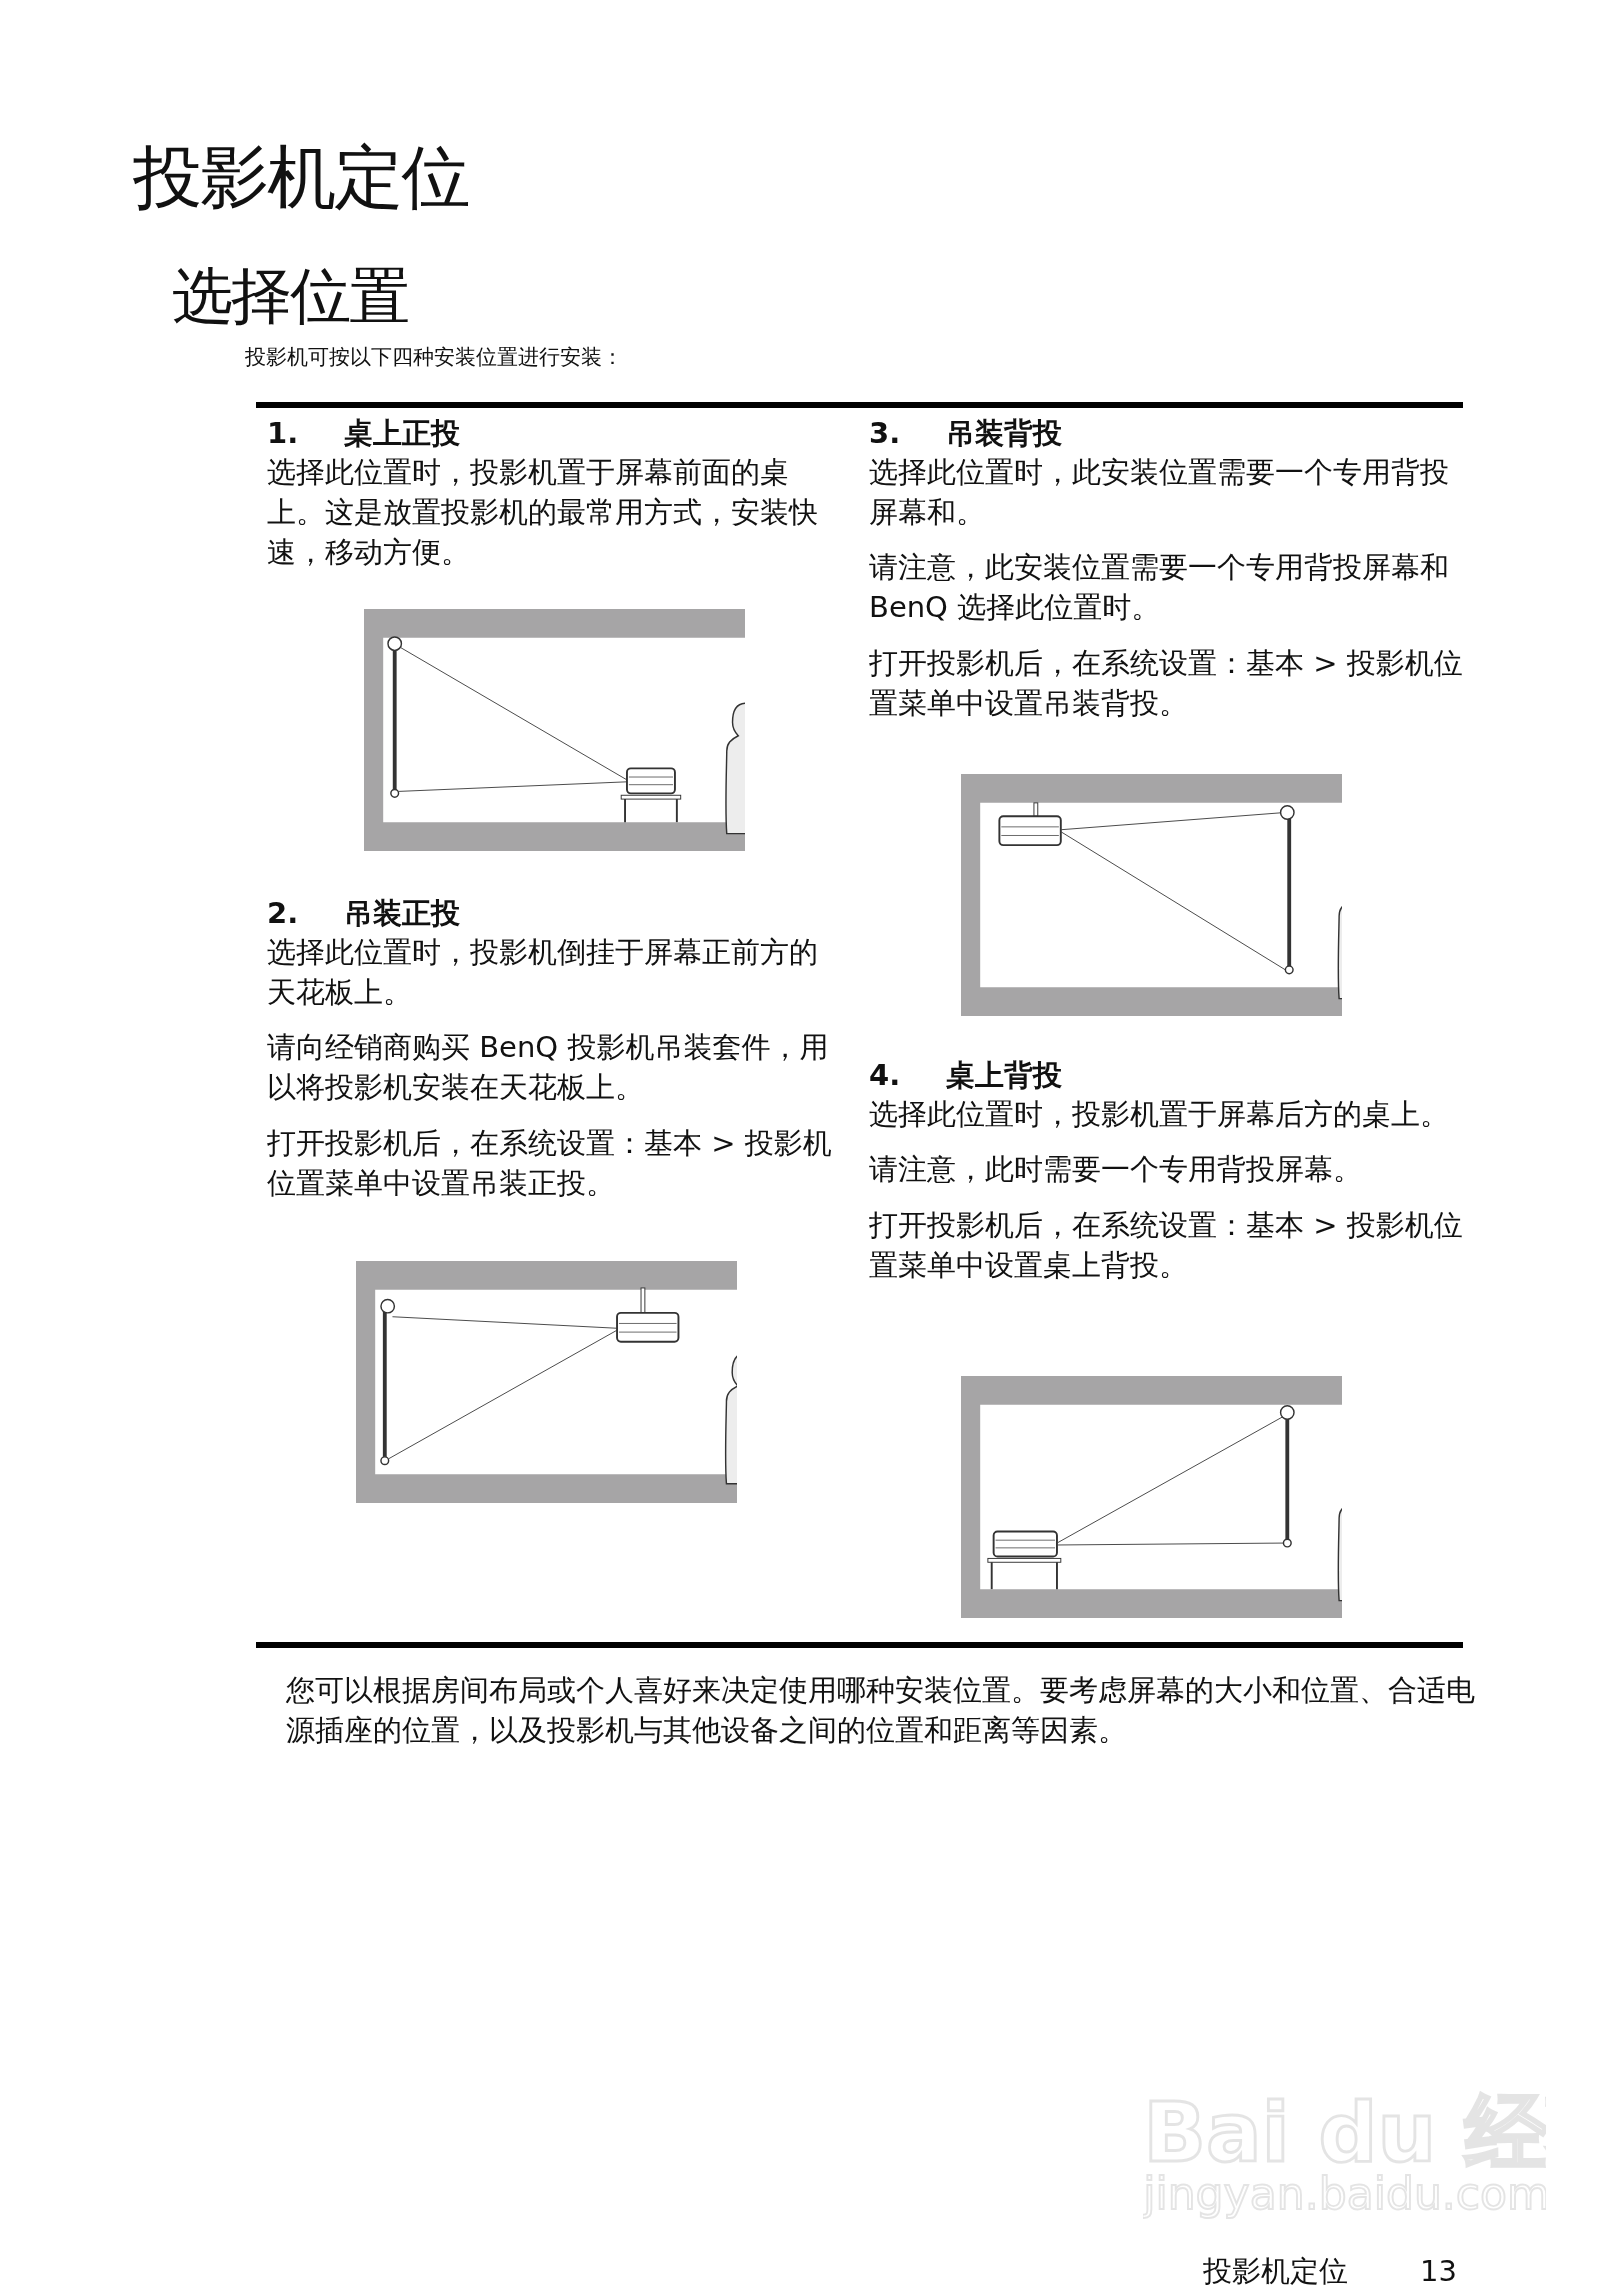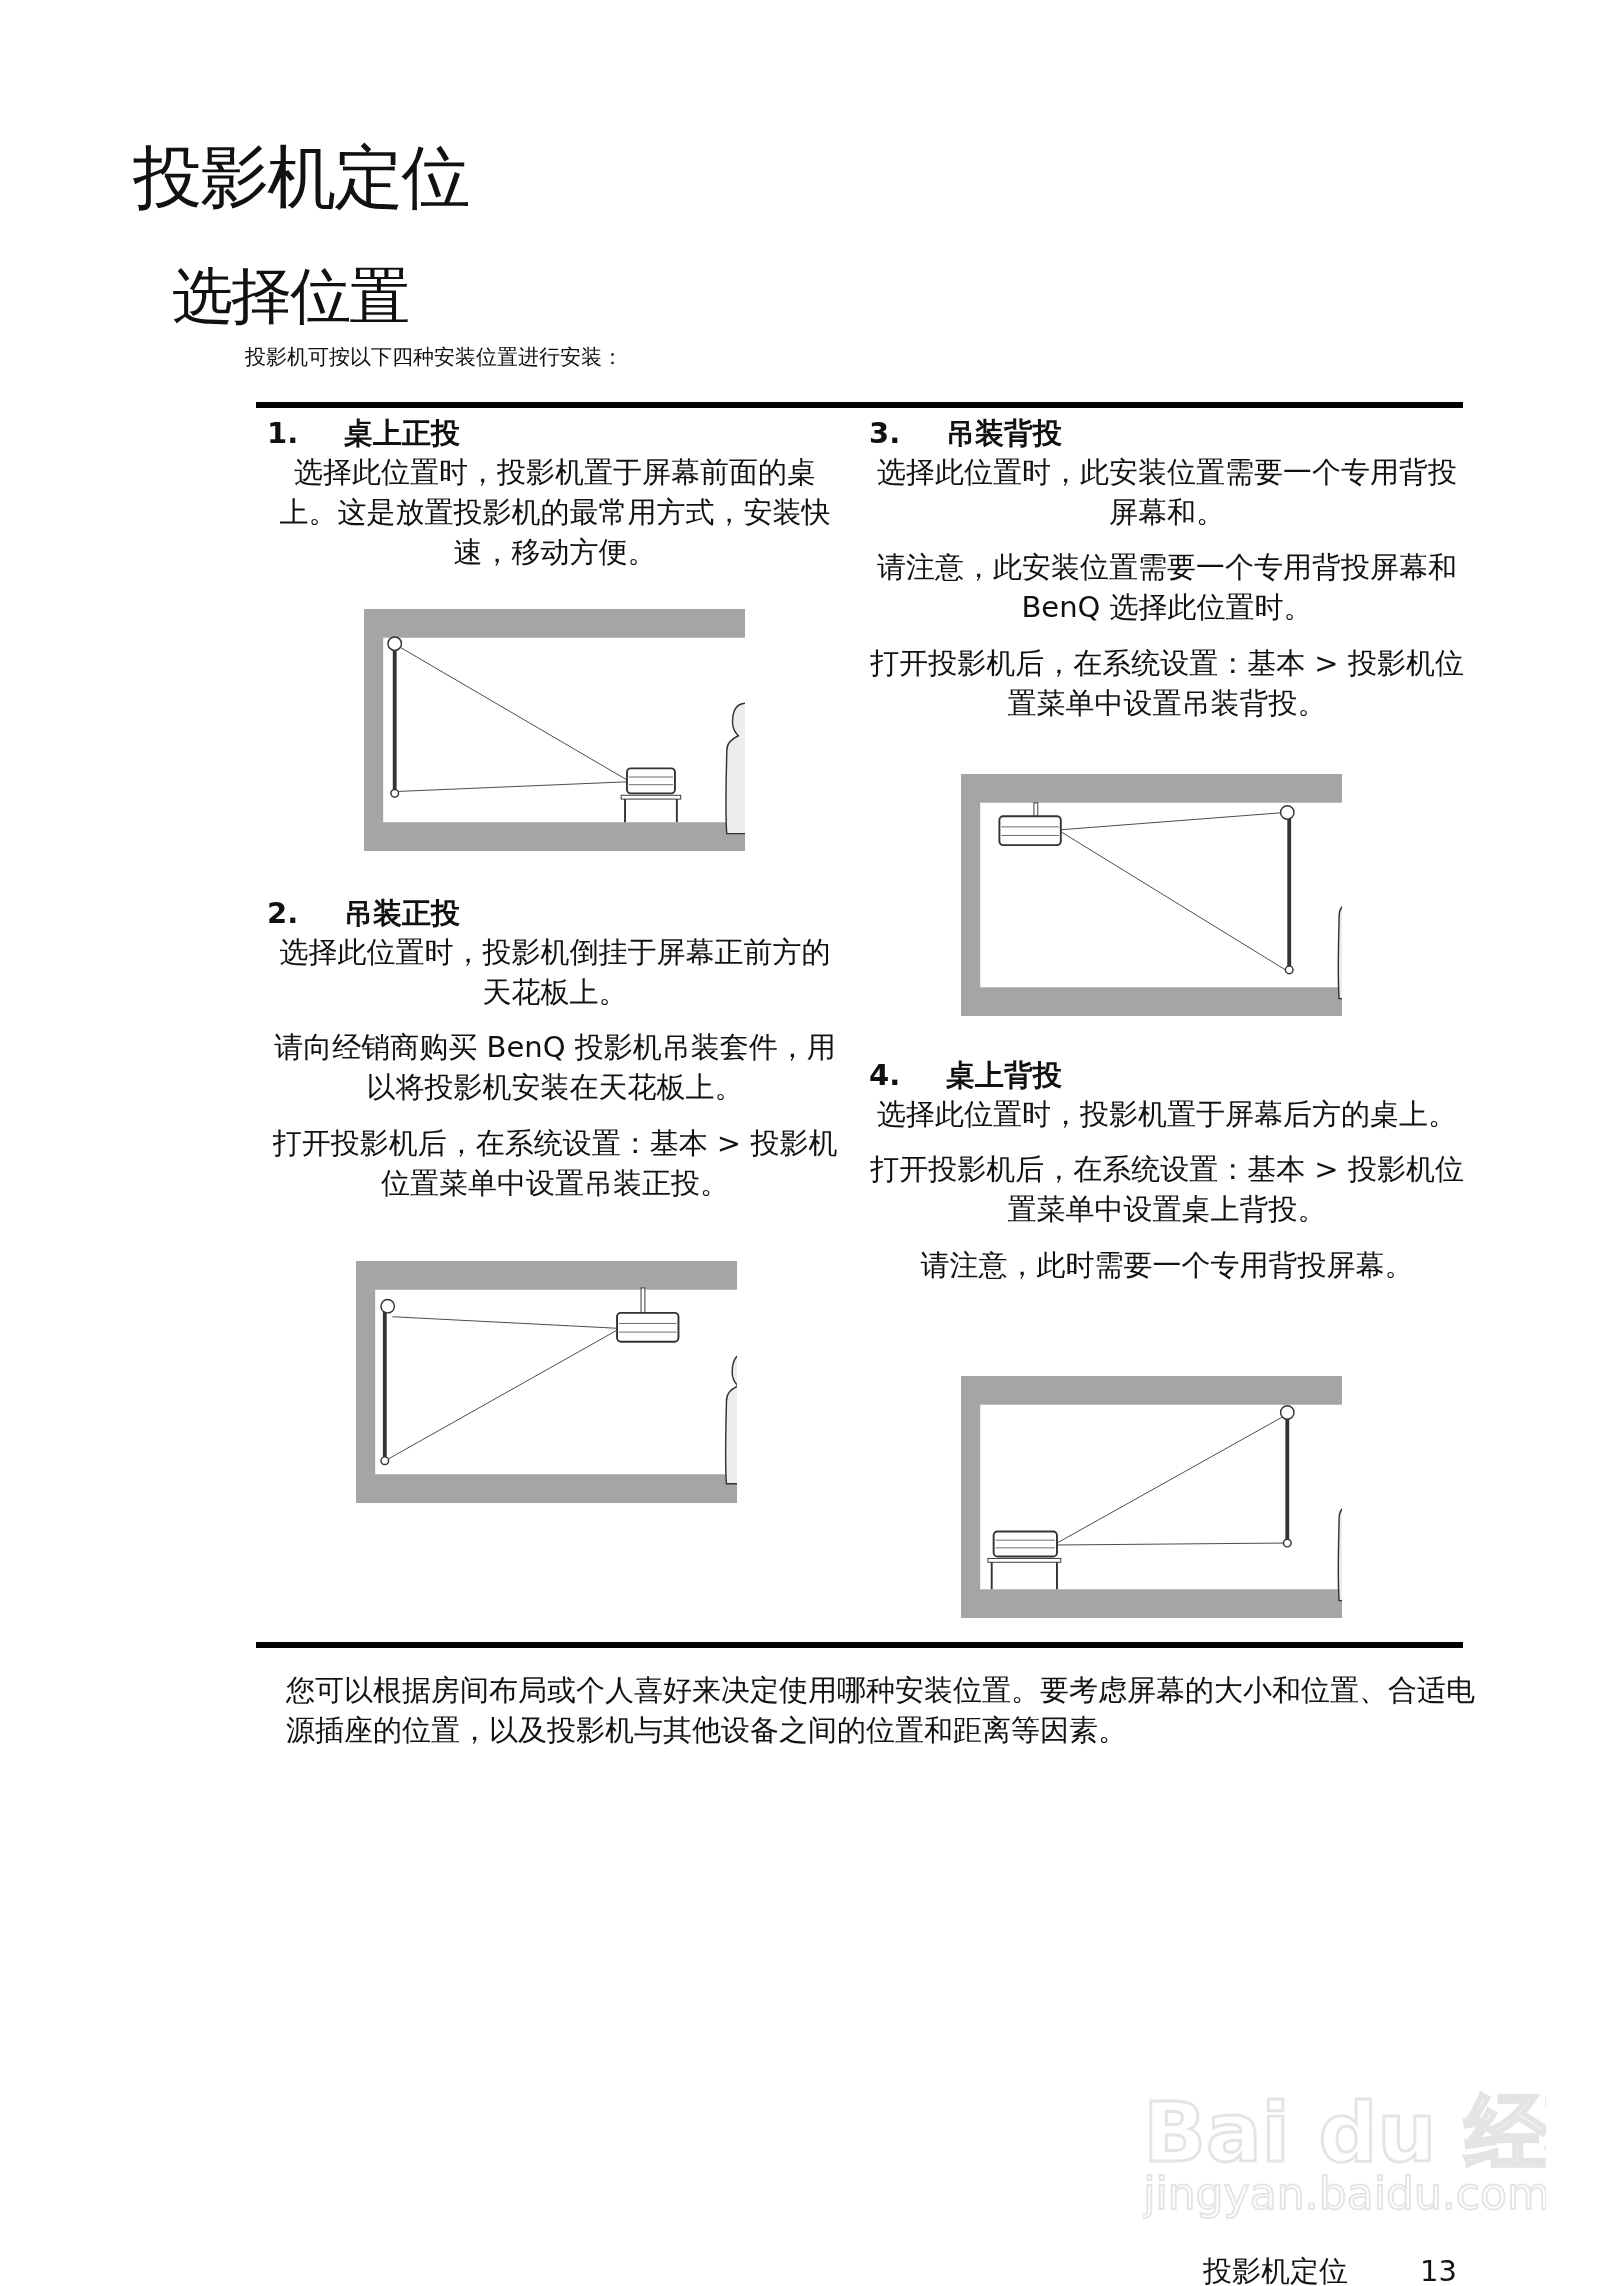--- a/index.html
+++ b/index.html
@@ -5,21 +5,21 @@
   html,body{margin:0;padding:0;background:#fff;}
   body{width:1614px;height:2286px;position:relative;overflow:hidden;font-family:"DejaVu Sans",sans-serif;color:#111;}
   .abs{position:absolute;}
   .h1{left:133px;top:134px;font-size:69px;line-height:86px;font-weight:normal;letter-spacing:-1.9px;}
   .h2{left:172px;top:257px;font-size:61px;line-height:77px;letter-spacing:-1.9px;}
   .intro{left:245px;top:338px;font-size:21px;line-height:38px;}
   .rule{left:256px;width:1207px;height:5.8px;background:#000;}
   .item{width:576px;font-size:29px;line-height:40px;}
   .item .hd{font-weight:bold;font-size:29px;line-height:37px;display:flex;}
   .item .num{width:77px;}
-  .item p{margin:0 0 15.4px 0;text-align:center;}
+  .item p{margin:0 0 15.4px 0;}
   .item b{font-weight:normal;}
   .diagram{position:absolute;width:381px;height:242px;}
   .closing{left:256px;top:1670px;width:1210px;font-size:29px;line-height:40px;margin-left:30px;}
   .footer{left:1203px;top:2252px;font-size:29px;line-height:38px;}
   .pagenum{left:1420px;top:2252px;font-size:29px;line-height:38px;}
   .watermark{left:1143px;top:2056px;width:403px;height:163px;opacity:0.22;}
 </style>
 </head>
 <body>
 
@@ -97,22 +97,22 @@
   <circle cx="342" cy="204" r="4" fill="#fff" stroke="#333" stroke-width="1.5"></circle>
   <path d="M414 98c-12 0-14 12-14 20 0 8 4 12 6 14-8 4-12 8-12 16 0 10-2 60 0 86h40c2-26 2-76 0-86 0-8-4-12-12-16 2-2 6-6 6-14 0-8-2-20-14-20z" fill="#ededed" stroke="#333" stroke-width="1.5"></path>
 </svg>
 
 <div class="abs item" style="left:869px;top:1057px;width:596px;">
   <div class="hd">
       <span class="num">4.</span>
       <span>桌上背投</span>
     </div>
   <p>选择此位置时，投影机置于屏幕后方的桌上。</p>
+  <p>请注意，此时需要一个专用背投屏幕。</p>
   <p><span>打开投影机后，在</span><b>系统设置：基本</b><span> &gt; </span><b>投影机位置</b><span>菜单中设置</span><b>桌上背投</b><span>。</span></p>
-  <p>请注意，此时需要一个专用背投屏幕。</p>
 </div>
 <svg class="diagram" style="left:961px;top:1376px" viewBox="0 0 397 252">
   <path d="M0 0H397V30H20V222H397V252H0Z" fill="#a6a5a6"></path>
   <rect x="34" y="162" width="66" height="26" rx="4" fill="#fff" stroke="#333" stroke-width="2"></rect>
   <line x1="36" y1="171" x2="98" y2="171" stroke="#666"></line>
     <line x1="36" y1="179" x2="98" y2="179" stroke="#666"></line>
   <rect x="28" y="190" width="76" height="4" fill="#fff" stroke="#333"></rect>
   <line x1="32" y1="194" x2="32" y2="222" stroke="#333" stroke-width="2"></line>
     <line x1="100" y1="194" x2="100" y2="222" stroke="#333" stroke-width="2"></line>
   <line x1="100" y1="174" x2="336" y2="42" stroke="#444"></line>

